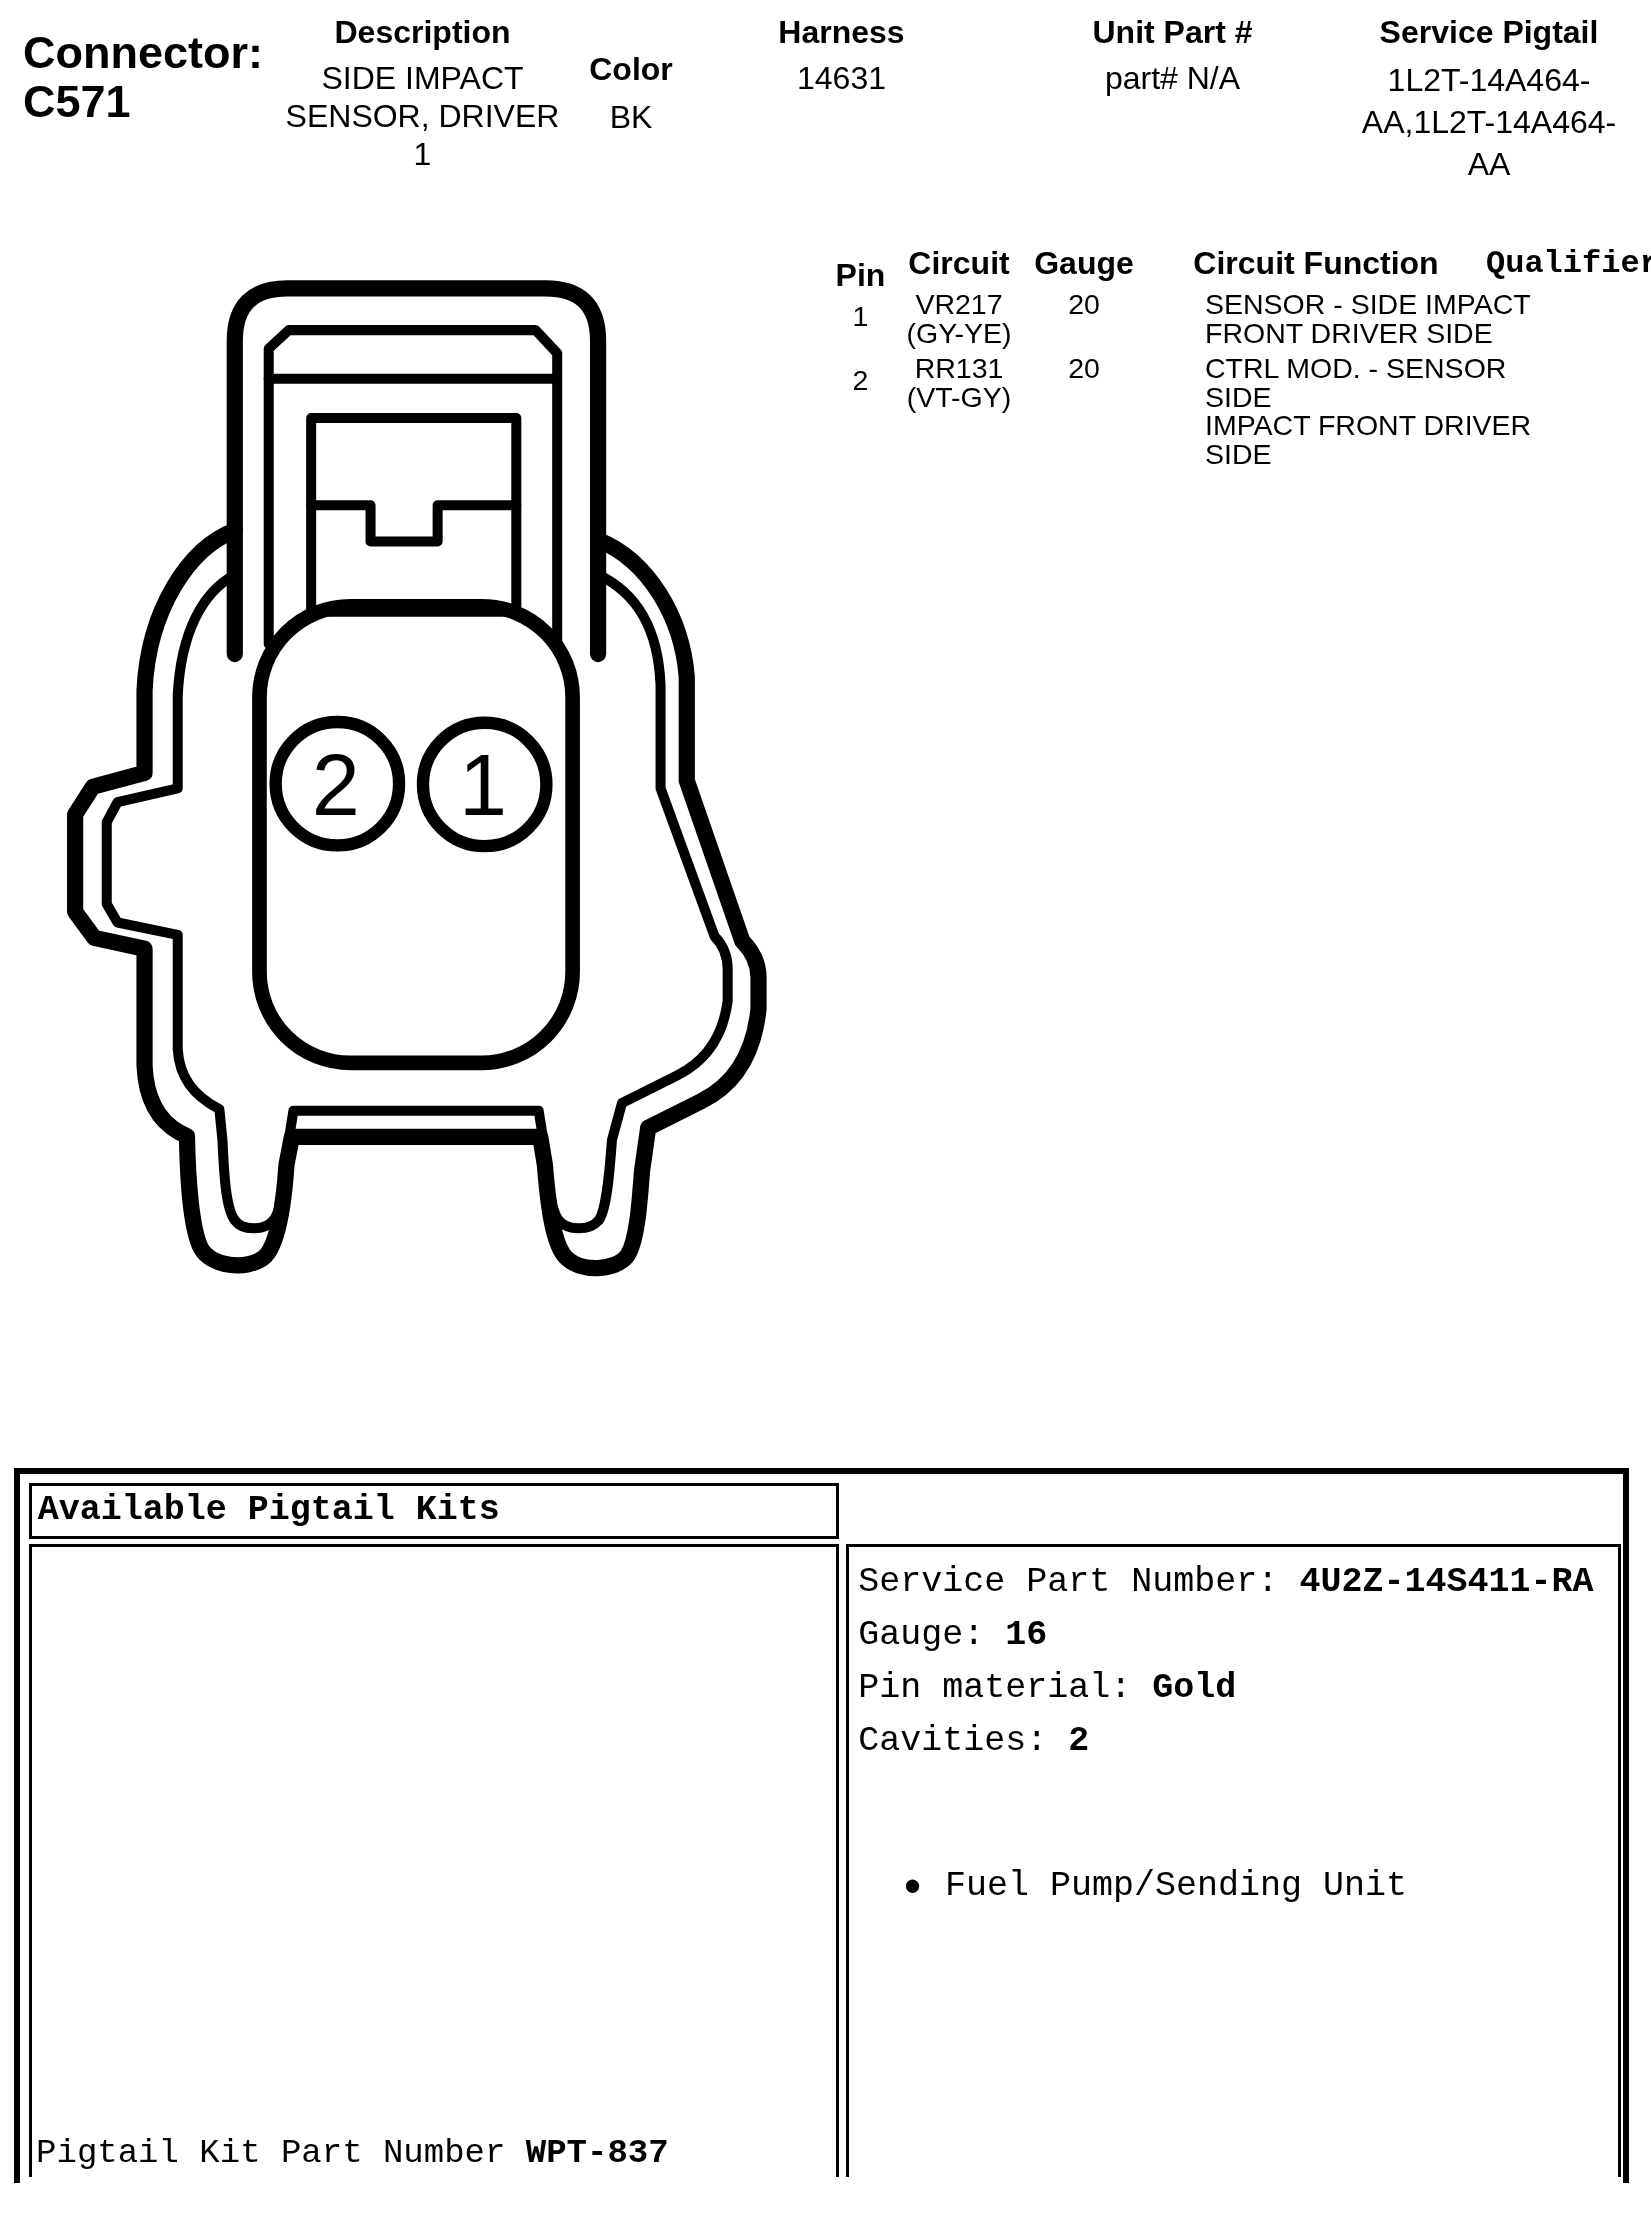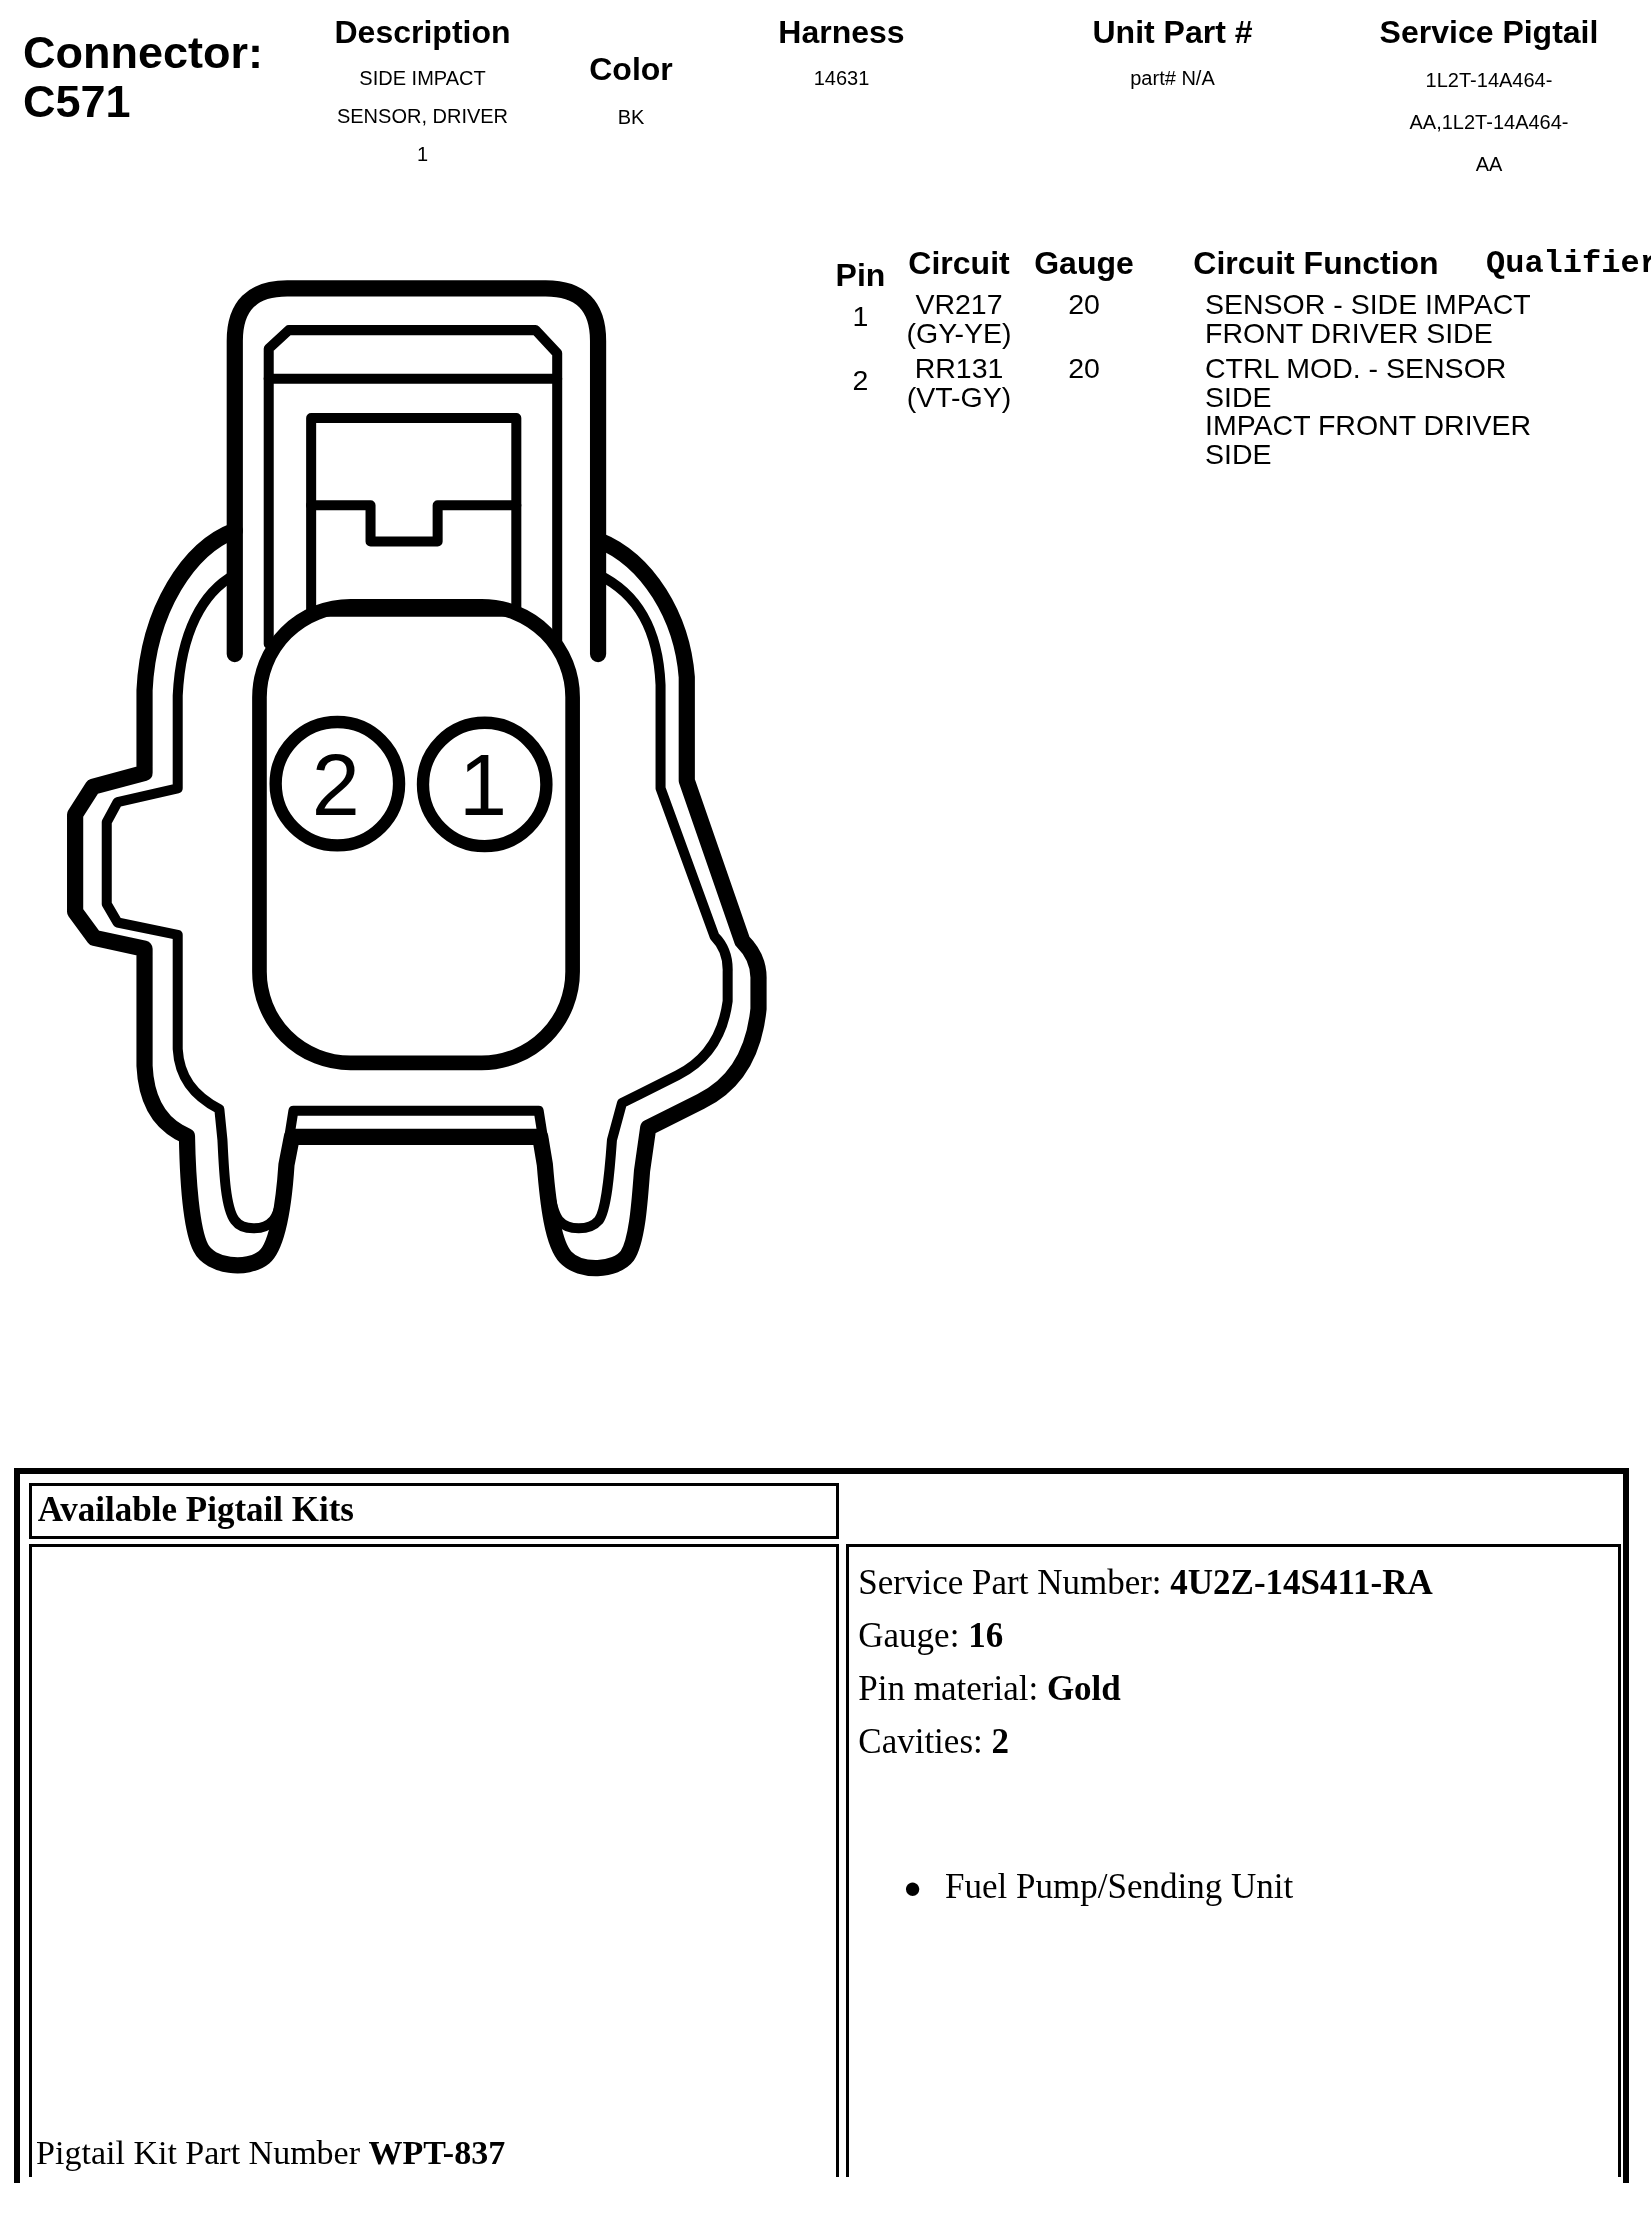--- a/index.html
+++ b/index.html
@@ -6,21 +6,21 @@
   body {
     width:1652px; height:2216px; position:relative; overflow:hidden;
     background:#ffffff; color:#000000;
     font-family:"Liberation Sans", sans-serif;
   }
   .abs { position:absolute; }
 
   
   .connector-block { left:23px; top:28px; width:262px; font-size:45px; font-weight:bold; line-height:49px; }
   .hdr-label { font-weight:bold; font-size:32px; line-height:34px; text-align:center; }
-  .hdr-value { font-size:20px; line-height:38px; text-align:center; }
+  .hdr-value { font-size:32px; line-height:38px; text-align:center; }
   .col-desc   { left:268px;  width:309px; }
   .col-color  { left:554px;  width:154px; }
   .col-harn   { left:726px;  width:231px; }
   .col-base   { left:1057px; width:231px; }
   .col-svcpig { left:1356px; width:266px; }
   .svcpig-line { line-height:42px; }
 
   
   .pt-header { top:245px; font-size:32px; font-weight:bold; text-align:center; }
   .pt-cell   { font-size:28.5px; line-height:28.5px; }
@@ -34,21 +34,21 @@
   .row2 { top:354px; }
 
   
   .diagram-svg { left:0; top:0; width:1652px; height:2216px; }
   .diagram-svg path, .diagram-svg rect, .diagram-svg circle, .diagram-svg polyline {
     fill:none; stroke:#000; stroke-linejoin:round; stroke-linecap:round;
   }
   .cavity-digit { font-family:"Liberation Sans", sans-serif; font-size:112px; fill:#000; stroke:none; }
 
   
-  .serif { font-family:Liberation Serif, serif; }
+  .serif { font-family:Liberation Mono, monospace; }
   .outer-frame { left:14px; top:1468px; width:1615px; height:715px;
     border:6.2px solid #000; border-bottom:none; box-sizing:border-box; }
   .kits-header-box { left:28.5px; top:1483px; width:810px; height:56px;
     border:3.9px solid #000; box-sizing:border-box; }
   .kits-header-text { font-size:35px; font-weight:bold; line-height:48px; padding-left:6.2px; }
   .kit-box { left:28.5px; top:1544px; width:810px; height:633px;
     border:3.9px solid #000; border-bottom:none; box-sizing:border-box; }
   .kit-part-line { position:absolute; left:4.6px; bottom:4.6px; font-size:34px; white-space:nowrap; }
   .svc-box { left:846px; top:1544px; width:775px; height:633px;
     border:3.9px solid #000; border-bottom:none; box-sizing:border-box;

